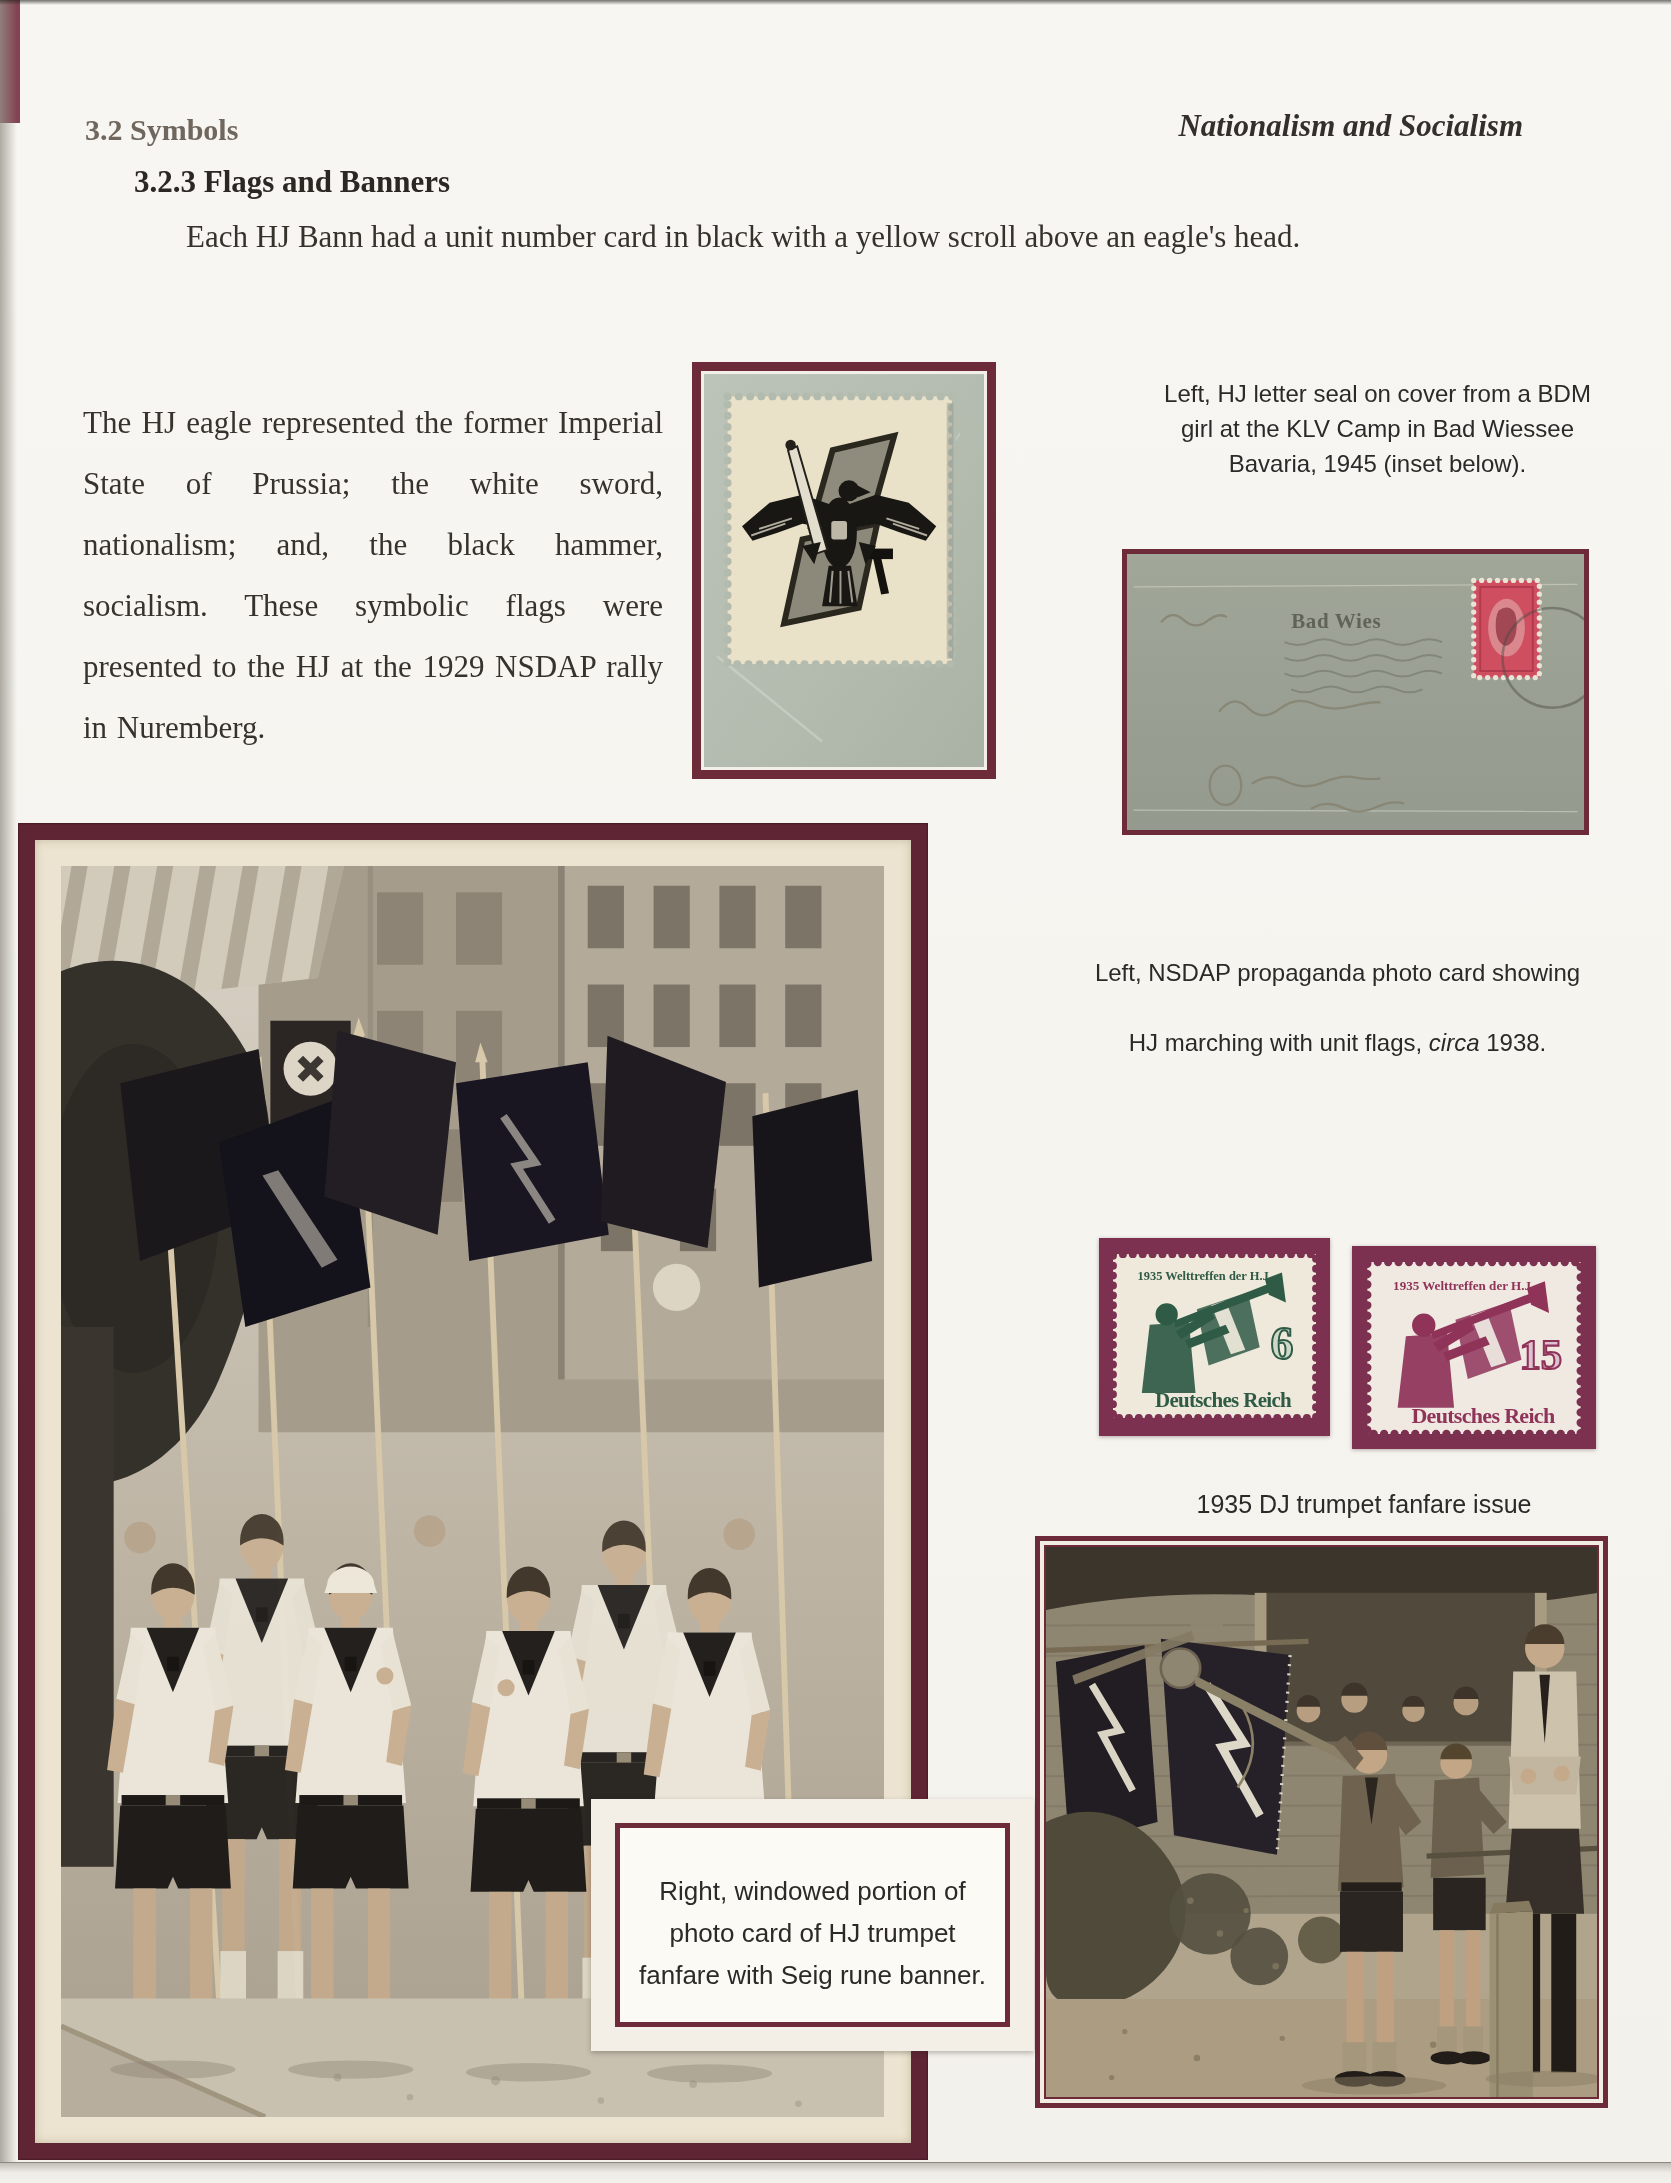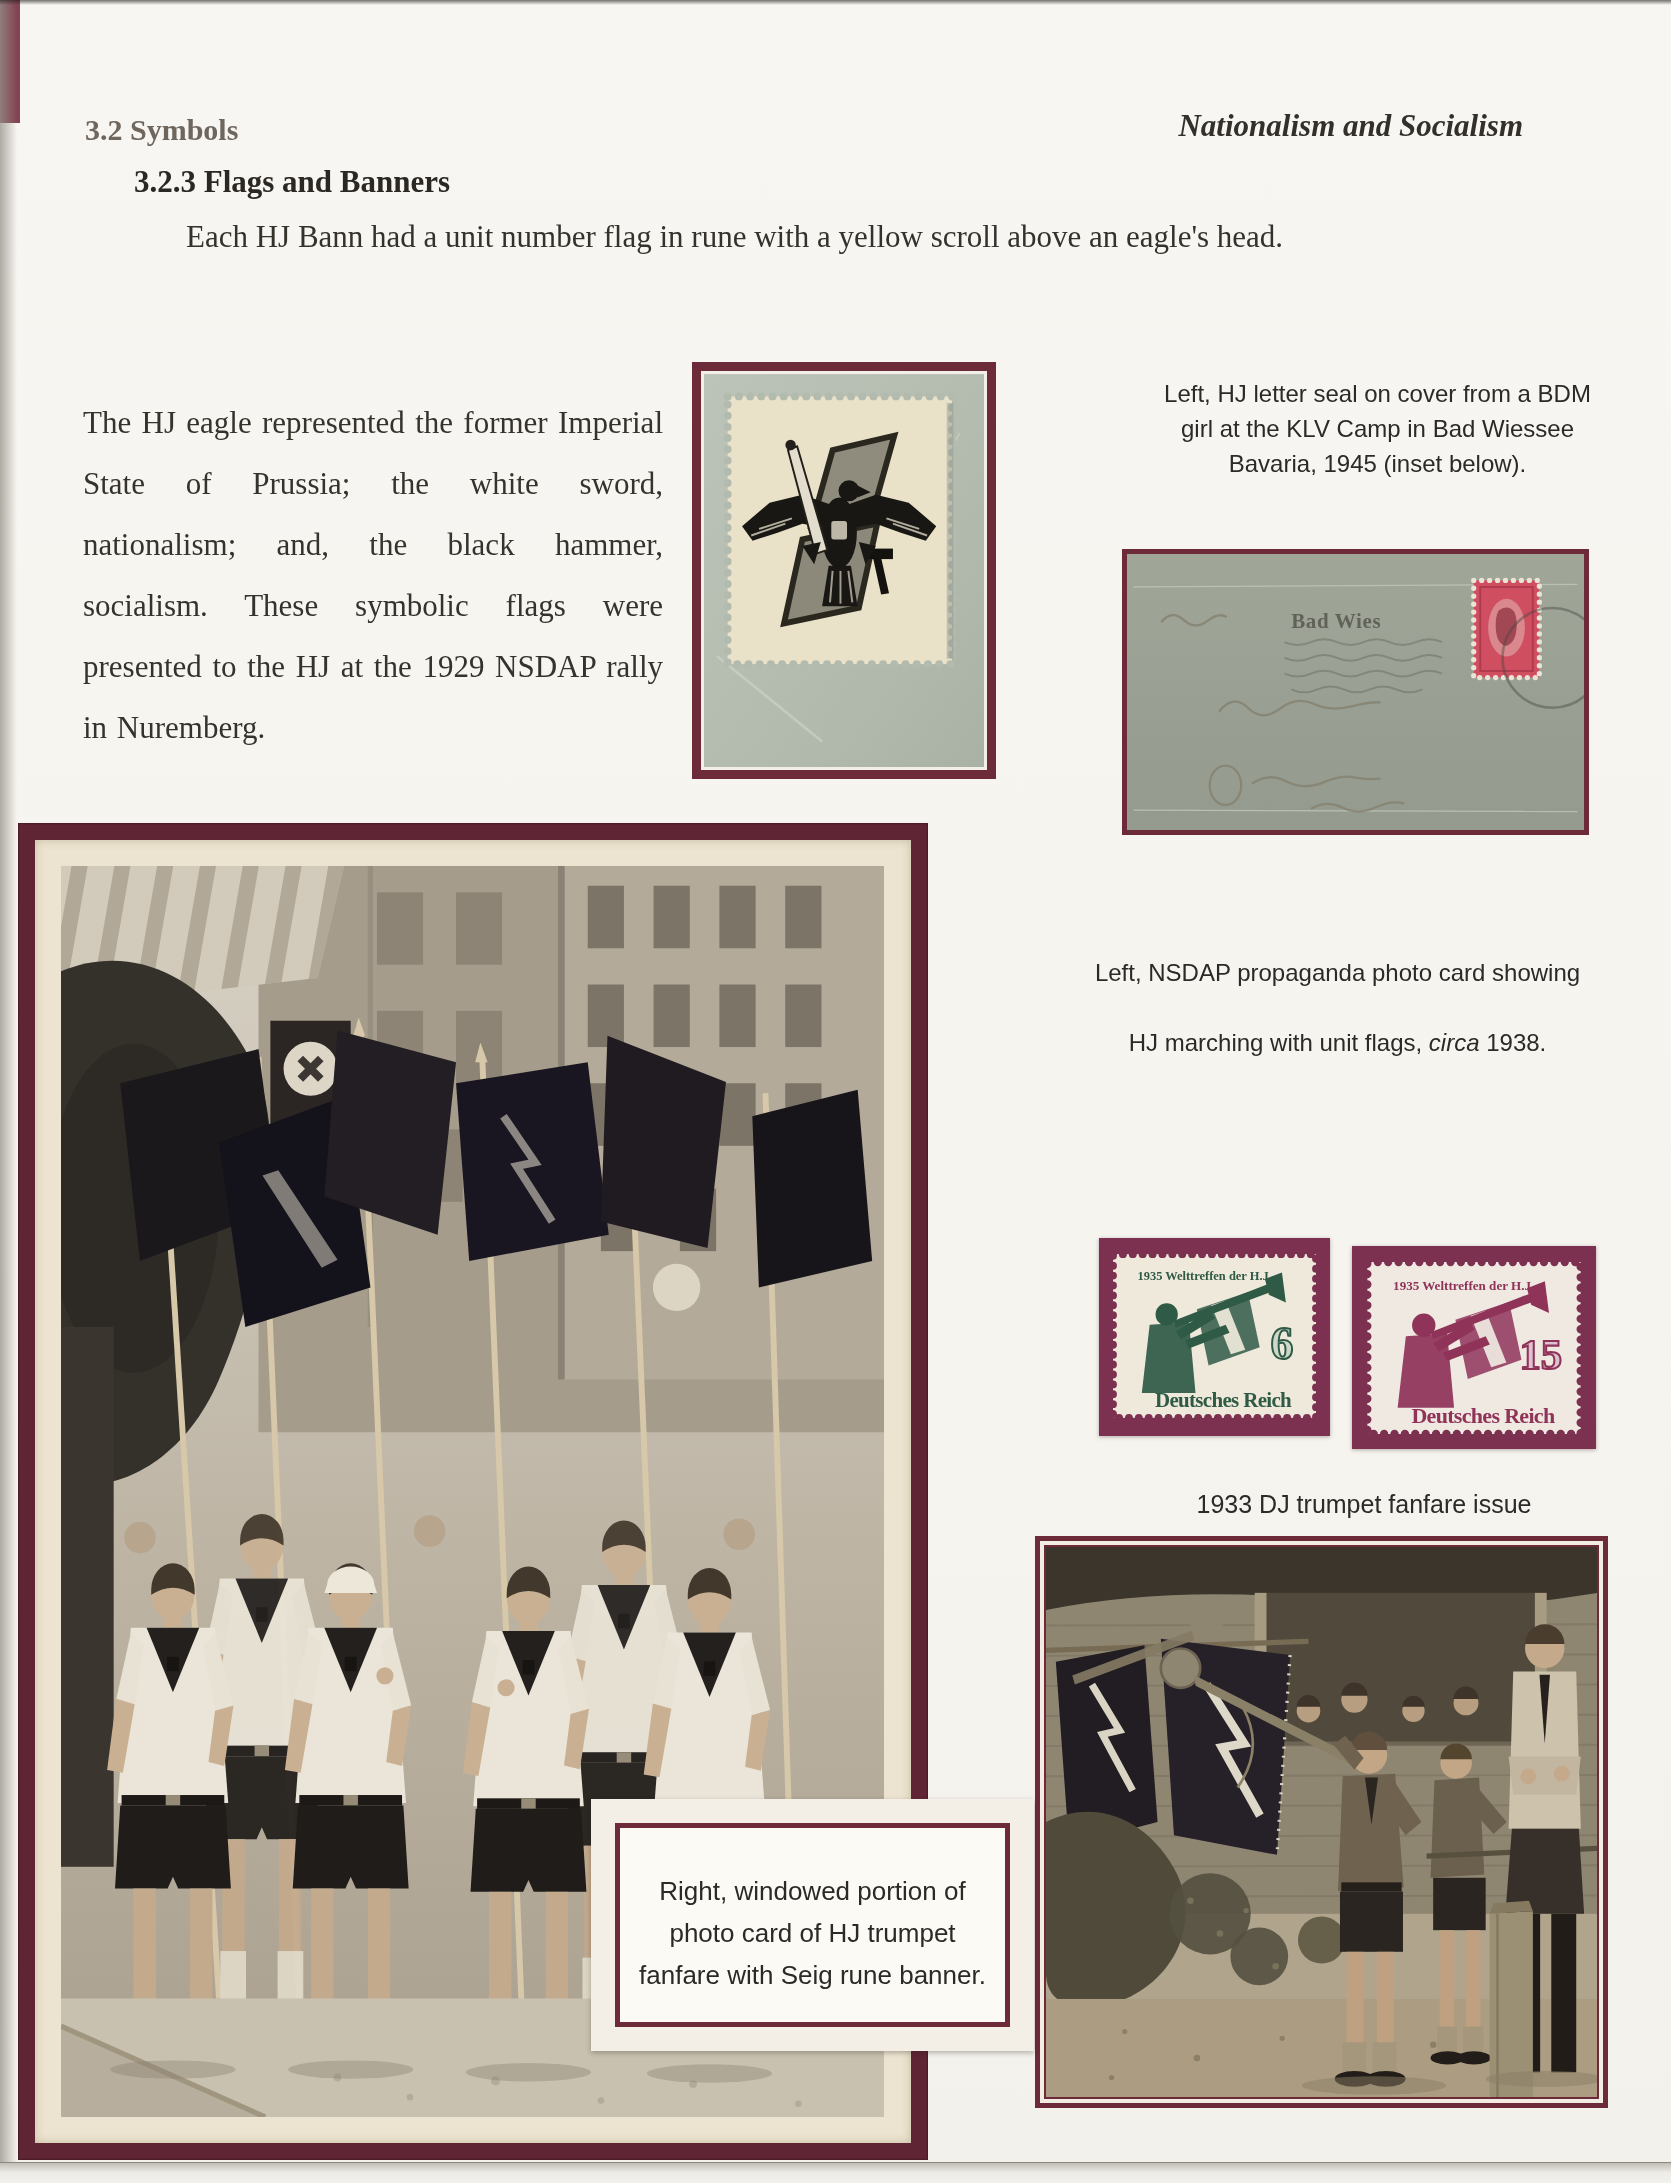--- a/index.html
+++ b/index.html
@@ -72,21 +72,21 @@
 <div class="page">
 
   <div class="abs corner-red"></div>
   <div class="abs edge-left"></div>
   <div class="abs edge-top"></div>
   <div class="abs edge-bottom"></div>
 
   <div class="abs serif hdr-left">3.2 Symbols</div>
   <div class="abs serif hdr-right">Nationalism and Socialism</div>
   <div class="abs serif subhdr">3.2.3 Flags and Banners</div>
-  <div class="abs serif intro">Each HJ Bann had a unit number flag in rune with a yellow scroll above an eagle's head.</div>
+  <div class="abs serif intro">Each HJ Bann had a unit number card in black with a yellow scroll above an eagle's head.</div>
 
   <div class="abs serif para">The HJ eagle represented the former Imperial State of Prussia; the white sword, nationalism; and, the black hammer, socialism. These symbolic flags were presented to the HJ at the 1929 NSDAP rally in Nuremberg.</div>
 
   <div class="abs seal-frame">
     <svg viewBox="0 0 428 600">
       <defs>
         <linearGradient id="sealbg" x1="0" y1="0" x2="1" y2="1">
           <stop offset="0" stop-color="#bcc3b8"></stop>
             <stop offset="0.6" stop-color="#b3bbaf"></stop>
             <stop offset="1" stop-color="#aab2a6"></stop>
@@ -218,21 +218,21 @@
         <path d="M96,118 L148,86 L156,98 L104,130 Z"></path>
         <path d="M110,132 L172,108 L178,120 L116,144 Z"></path>
         <polygon points="92,102 236,46 240,58 96,112"></polygon>
         <polygon points="232,38 258,28 264,74 238,62"></polygon>
       </g>
       <text x="252" y="156" text-anchor="middle" font-family="Liberation Serif, DejaVu Serif, serif" font-weight="bold" font-size="62" fill="#ddc3d0" stroke="#8f3359" stroke-width="3">15</text>
       <text x="168" y="234" text-anchor="middle" font-family="Liberation Serif, DejaVu Serif, serif" font-weight="bold" font-size="32" fill="#8f3359" letter-spacing="-1">Deutsches Reich</text>
     </svg>
   </div>
 
-  <div class="abs sans cap stamps-cap">1933 DJ trumpet fanfare issue</div>
+  <div class="abs sans cap stamps-cap">1935 DJ trumpet fanfare issue</div>
 
   <div class="abs mat">
     <div class="photo-card">
       <svg viewBox="0 0 1250 1900" preserveAspectRatio="none">
         <defs>
           <linearGradient id="pbg" x1="0" y1="0" x2="0" y2="1">
             <stop offset="0" stop-color="#d8d2c6"></stop>
               <stop offset="0.55" stop-color="#bdb4a4"></stop>
               <stop offset="1" stop-color="#a89f8e"></stop>
           </linearGradient>

